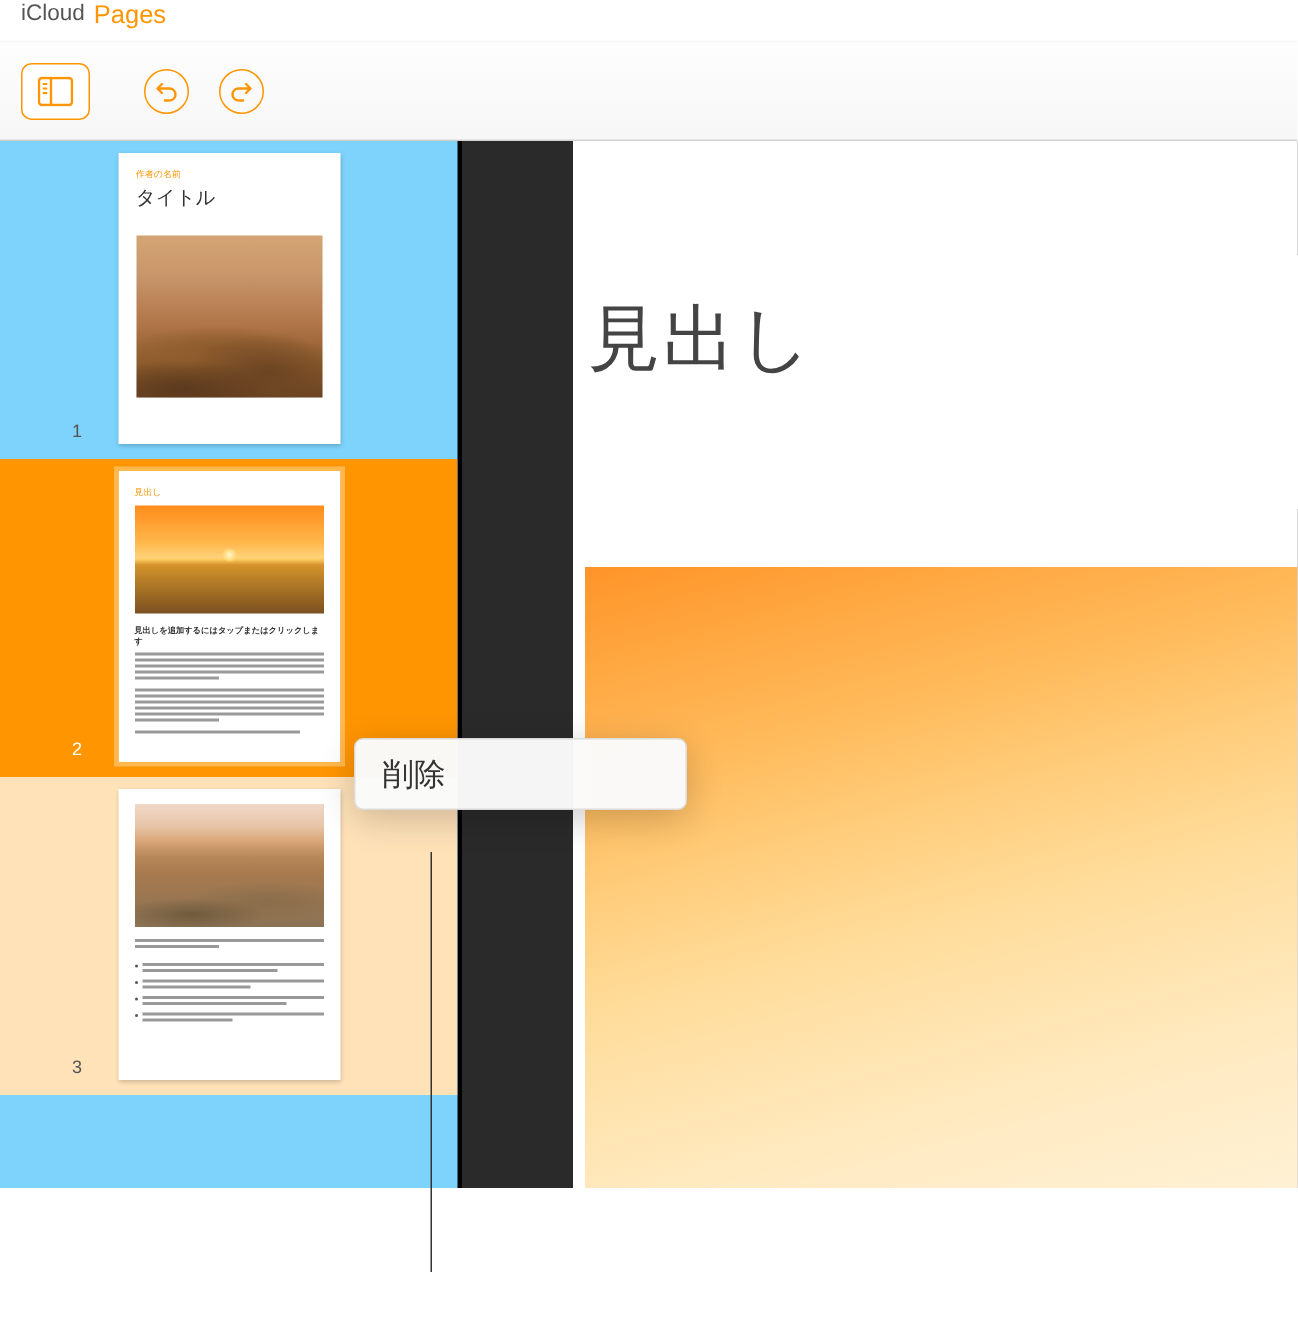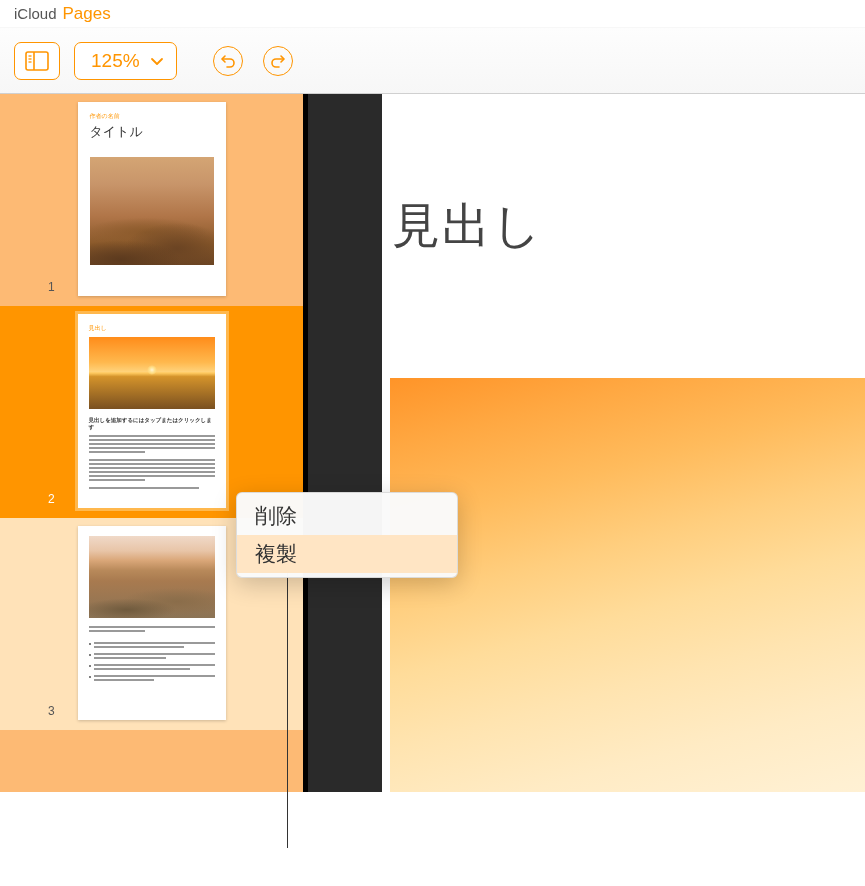--- a/index.html
+++ b/index.html
@@ -7,21 +7,20 @@
       font-family: -apple-system, BlinkMacSystemFont, "Helvetica Neue", sans-serif;
       background: #fff;
       width: 865px;
       height: 886px;
       overflow: hidden;
       position: relative;
     }
     .titlebar {
       height: 28px;
       display: flex;
-      align-items: center;
       padding: 0 14px;
       background: #fff;
       border-bottom: 1px solid rgba(0,0,0,0.03);
     }
     .titlebar .icloud {
       font-size: 15px;
       color: #555;
       font-weight: 400;
     }
     .titlebar .pages {
@@ -80,22 +79,22 @@
       cursor: pointer;
       margin-left: 6px;
     }
     .circle-btn svg { width: 16px; height: 16px; }
     .main {
       display: flex;
       height: calc(100% - 94px - 94px);
     }
     .sidebar {
       width: 308px;
-      background: #fdba74;
-      border-right: 5px solid #000000;
+      background: #7dd3fc;
+      border-right: 3px solid #000000;
       overflow-y: auto;
     }
     .thumb-wrap {
       position: relative;
       padding: 8px 0 10px 0;
     }
     .thumb-wrap.selected { background: #ff9500; }
     .thumb-wrap.highlighted { background: #ffe2b8; }
     .page-num {
       position: absolute;
@@ -253,26 +252,20 @@
 </div>
 
 <div class="toolbar">
   <div class="view-btn">
     <svg viewBox="0 0 24 20">
       <rect x="1" y="1" width="22" height="18" rx="2" fill="none" stroke="#ff9500" stroke-width="1.6"></rect>
       <line x1="9" y1="1" x2="9" y2="19" stroke="#ff9500" stroke-width="1.6"></line>
       <line x1="3.5" y1="5" x2="6.5" y2="5" stroke="#ff9500" stroke-width="1.3"></line>
       <line x1="3.5" y1="8" x2="6.5" y2="8" stroke="#ff9500" stroke-width="1.3"></line>
       <line x1="3.5" y1="11" x2="6.5" y2="11" stroke="#ff9500" stroke-width="1.3"></line>
-    </svg>
-  </div>
-  <div class="zoom-dropdown">
-    <span class="value">125%</span>
-    <svg viewBox="0 0 14 10">
-      <path d="M2 3 L7 8 L12 3" fill="none" stroke="#ff9500" stroke-width="1.8" stroke-linecap="round" stroke-linejoin="round"></path>
     </svg>
   </div>
   <div class="circle-btn" style="margin-left:22px;">
     <svg viewBox="0 0 16 16">
       <path d="M5 3 L2 6 L5 9" fill="none" stroke="#ff9500" stroke-width="1.6" stroke-linecap="round" stroke-linejoin="round"></path>
       <path d="M2.5 6 H10 A4 4 0 0 1 10 14 H7" fill="none" stroke="#ff9500" stroke-width="1.6" stroke-linecap="round"></path>
     </svg>
   </div>
   <div class="circle-btn">
     <svg viewBox="0 0 16 16">
@@ -364,18 +357,17 @@
   <div class="canvas">
     <div class="page">
       <div class="page-heading">見出し</div>
       <div class="page-img"></div>
     </div>
   </div>
 </div>
 
 <div class="context-menu">
   <div class="item">削除</div>
-  <div class="item hovered">複製</div>
 </div>
 
 <div class="callout-line"></div>
 
 <div class="footer"></div>
 
 </body></html>

